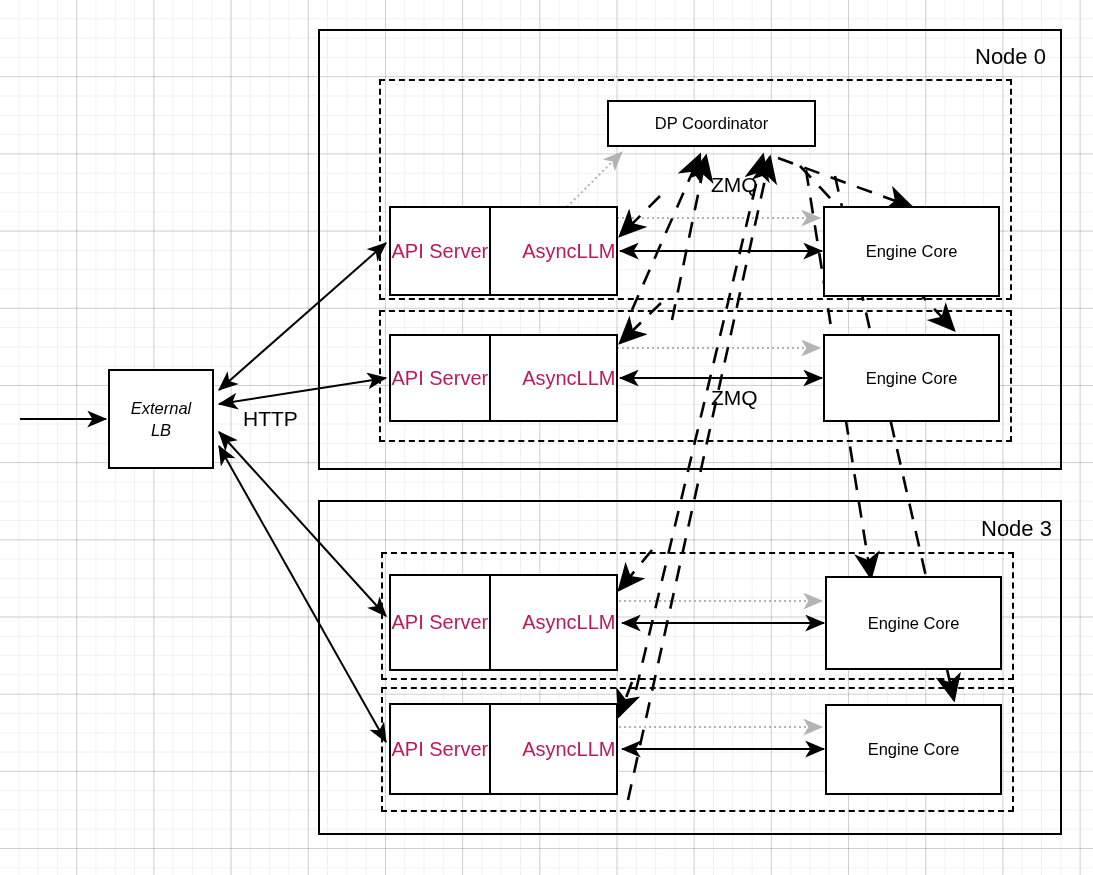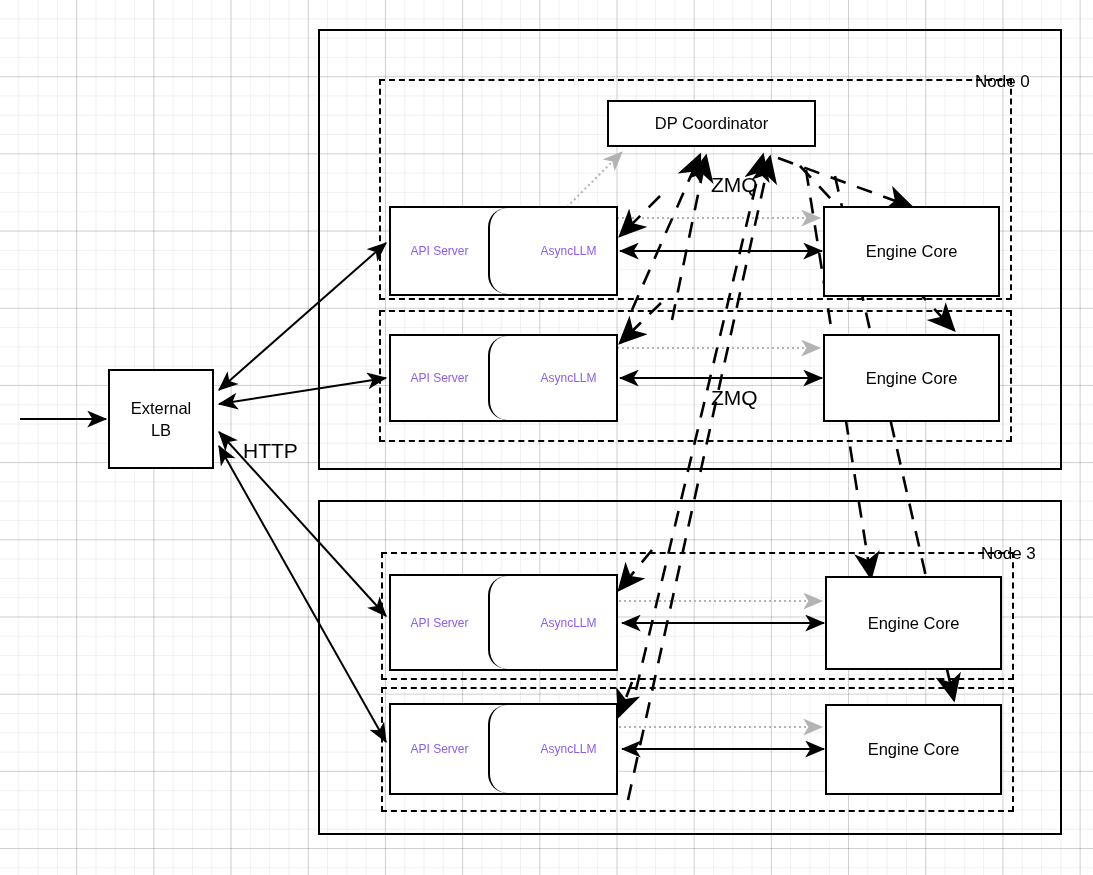--- a/index.html
+++ b/index.html
@@ -34,24 +34,23 @@
     pointer-events: none;
   }
   .node-box {
     position: absolute;
     border: 2px solid #000000;
     background: transparent;
     box-sizing: border-box;
   }
   .node-label {
     position: absolute;
-    font-size: 17px;
-    color: #000000;
-    white-space: nowrap;
-    margin-top: 28px;
+    font-size: 22px;
+    color: #000000;
+    white-space: nowrap;
   }
   .group-box {
     position: absolute;
     border: 2px dashed #000000;
     background: transparent;
     box-sizing: border-box;
   }
   .unit {
     position: absolute;
     border: 2px solid #000000;
@@ -59,25 +58,24 @@
     box-sizing: border-box;
     display: flex;
     flex-direction: row;
     align-items: stretch;
   }
   .unit .cell {
     flex: 1 1 auto;
     display: flex;
     align-items: center;
     justify-content: center;
-    font-size: 12px;
-    color: #8b5cf6;
-    white-space: nowrap;
-    box-sizing: border-box;
-    border-radius: 19px;
+    font-size: 20px;
+    color: #be185d;
+    white-space: nowrap;
+    box-sizing: border-box;
   }
   .unit .cell.divider {
     border-left: 2px solid #000000;
     padding-left: 31px;
   }
   .plain-box {
     position: absolute;
     border: 2px solid #000000;
     background: #ffffff;
     box-sizing: border-box;
@@ -196,22 +194,22 @@
   <div class="unit" style="left:389px; top:703px; width:229px; height:92px;">
     <div class="cell">API Server</div>
     <div class="cell divider">AsyncLLM</div>
   </div>
 
   <div class="plain-box" style="left:823px; top:206px; width:177px; height:91px;">Engine Core</div>
   <div class="plain-box" style="left:823px; top:334px; width:177px; height:88px;">Engine Core</div>
   <div class="plain-box" style="left:825px; top:576px; width:177px; height:94px;">Engine Core</div>
   <div class="plain-box" style="left:825px; top:704px; width:177px; height:91px;">Engine Core</div>
 
-  <div class="lb-box" style="left:108px; top:369px; width:106px; height:100px;">
+  <div class="lb-box" style="left:108px; top:369px; width:106px; height:100px;font-style:italic;">
     <span>External</span>
     <span>LB</span>
   </div>
 
   <div class="edge-label" style="left:711px; top:173px;">ZMQ</div>
   <div class="edge-label" style="left:711px; top:386px;">ZMQ</div>
-  <div class="edge-label" style="left:243px; top:439px;">HTTP</div>
+  <div class="edge-label" style="left:243px; top:407px;">HTTP</div>
 
 </div>
 
 </body></html>

